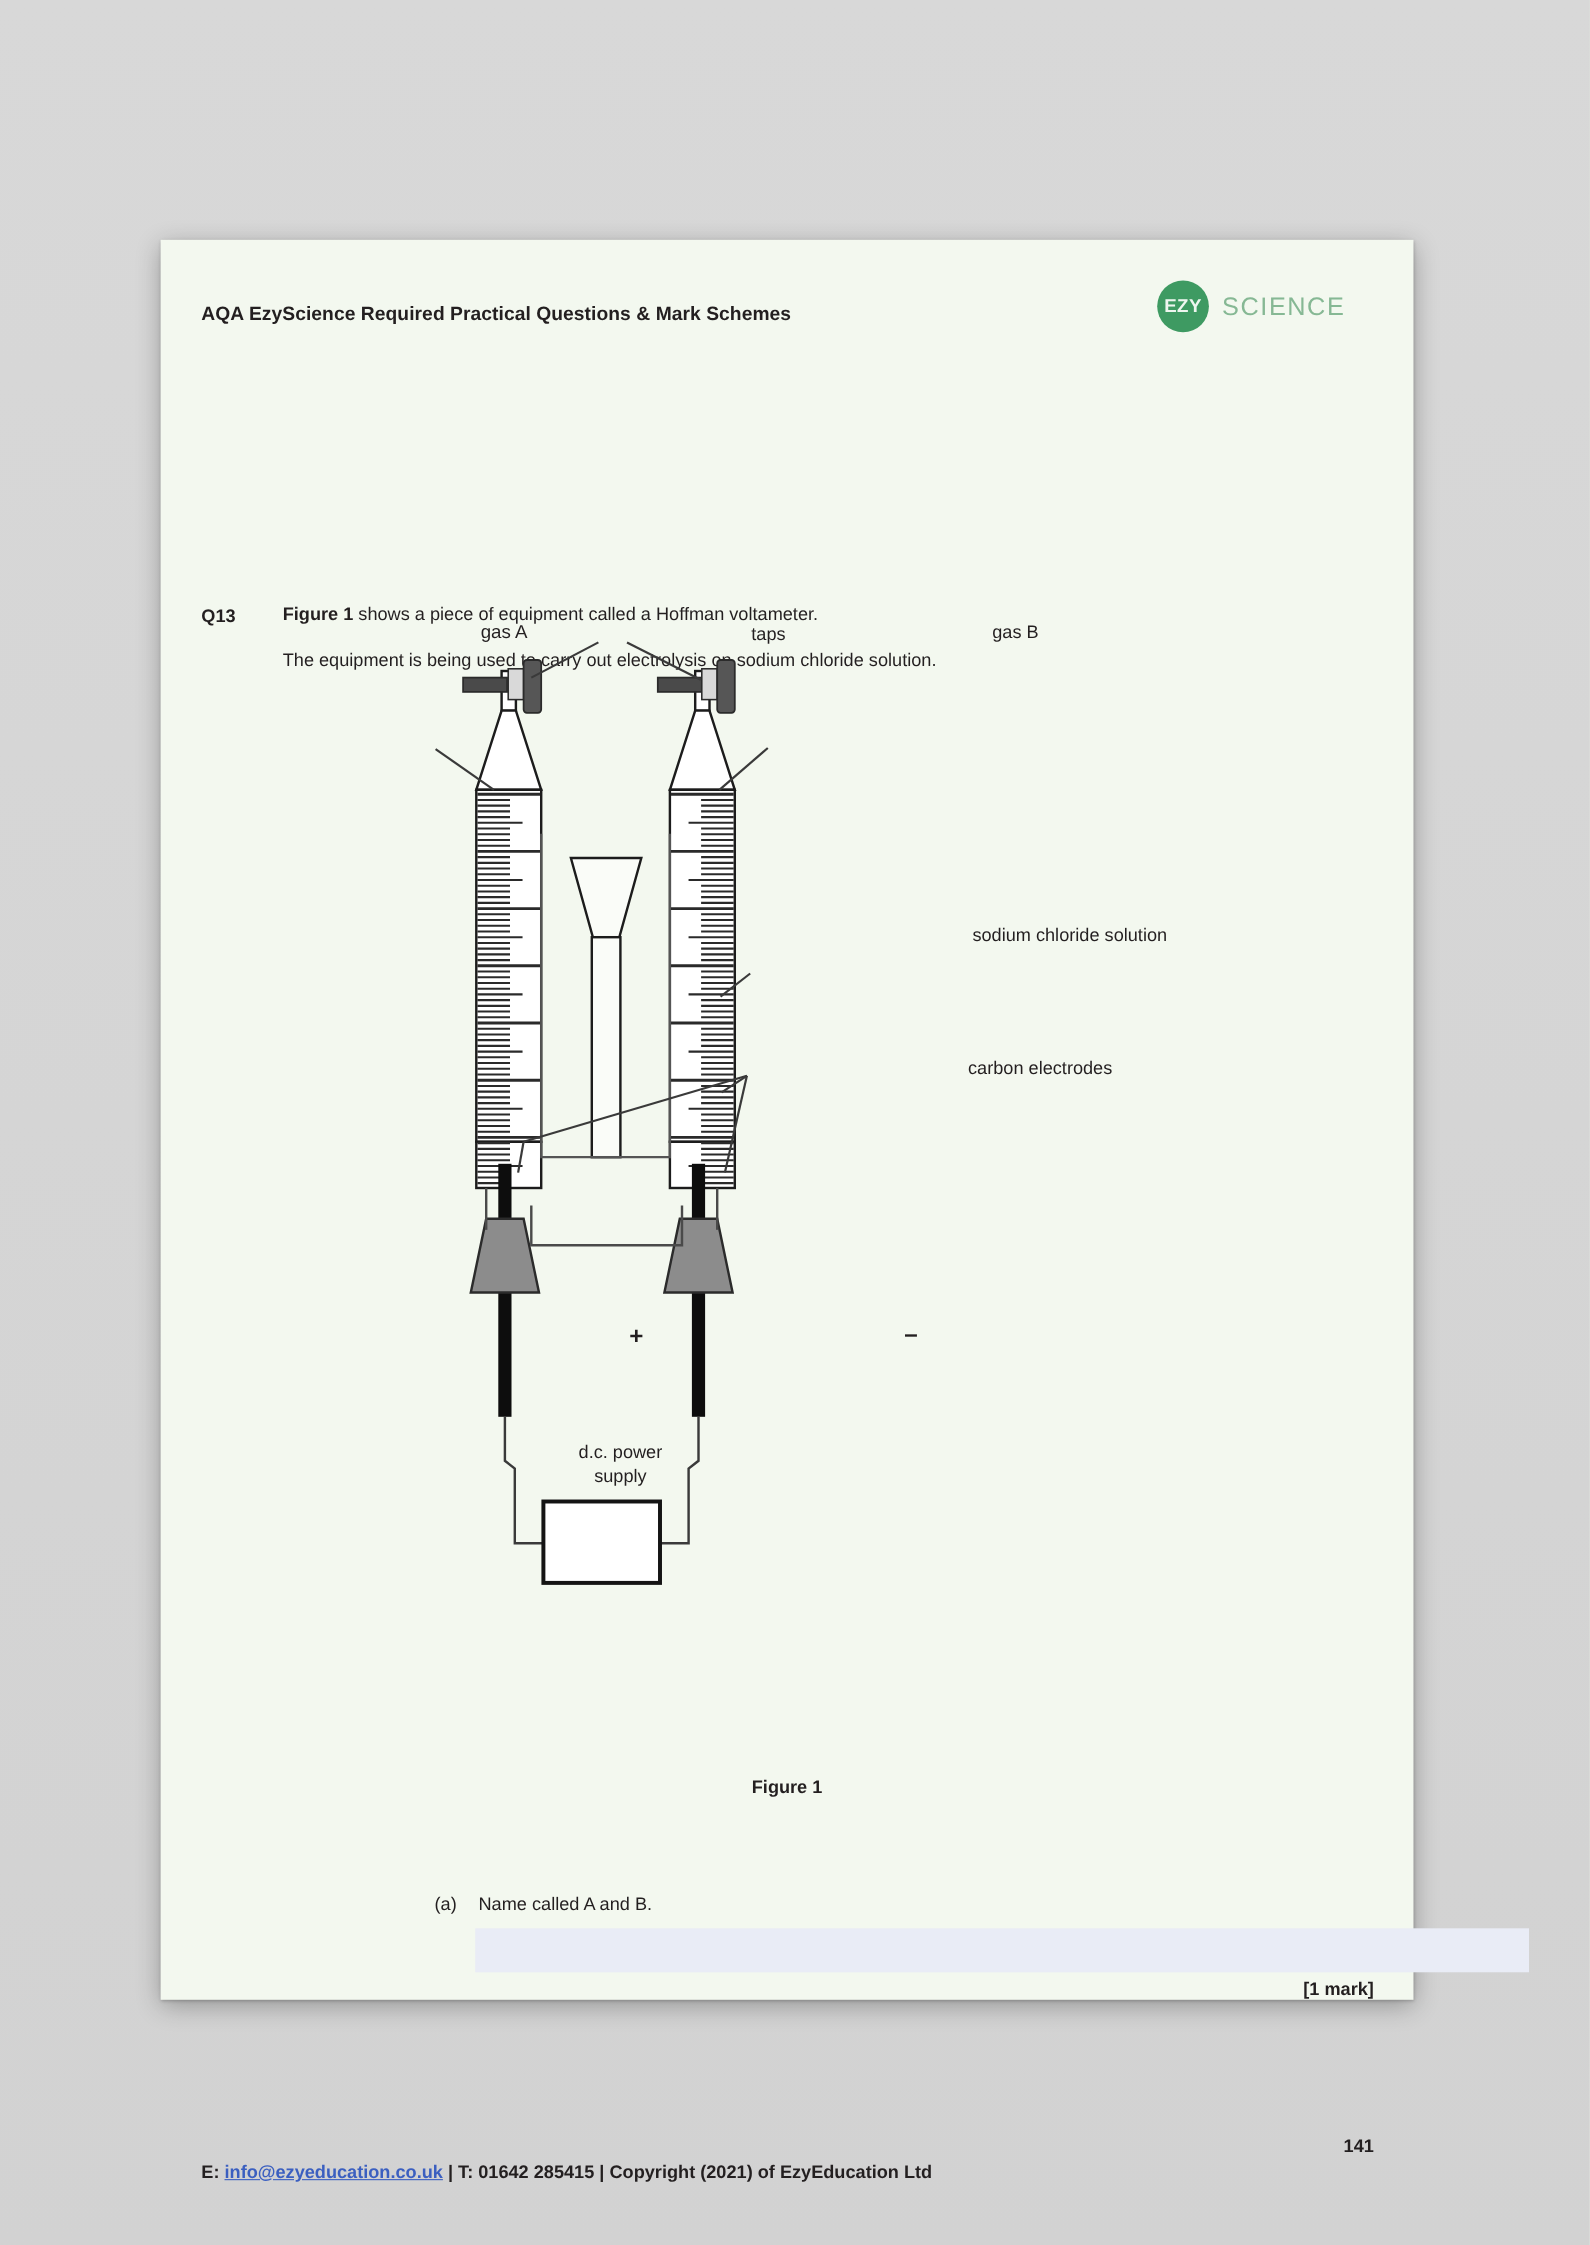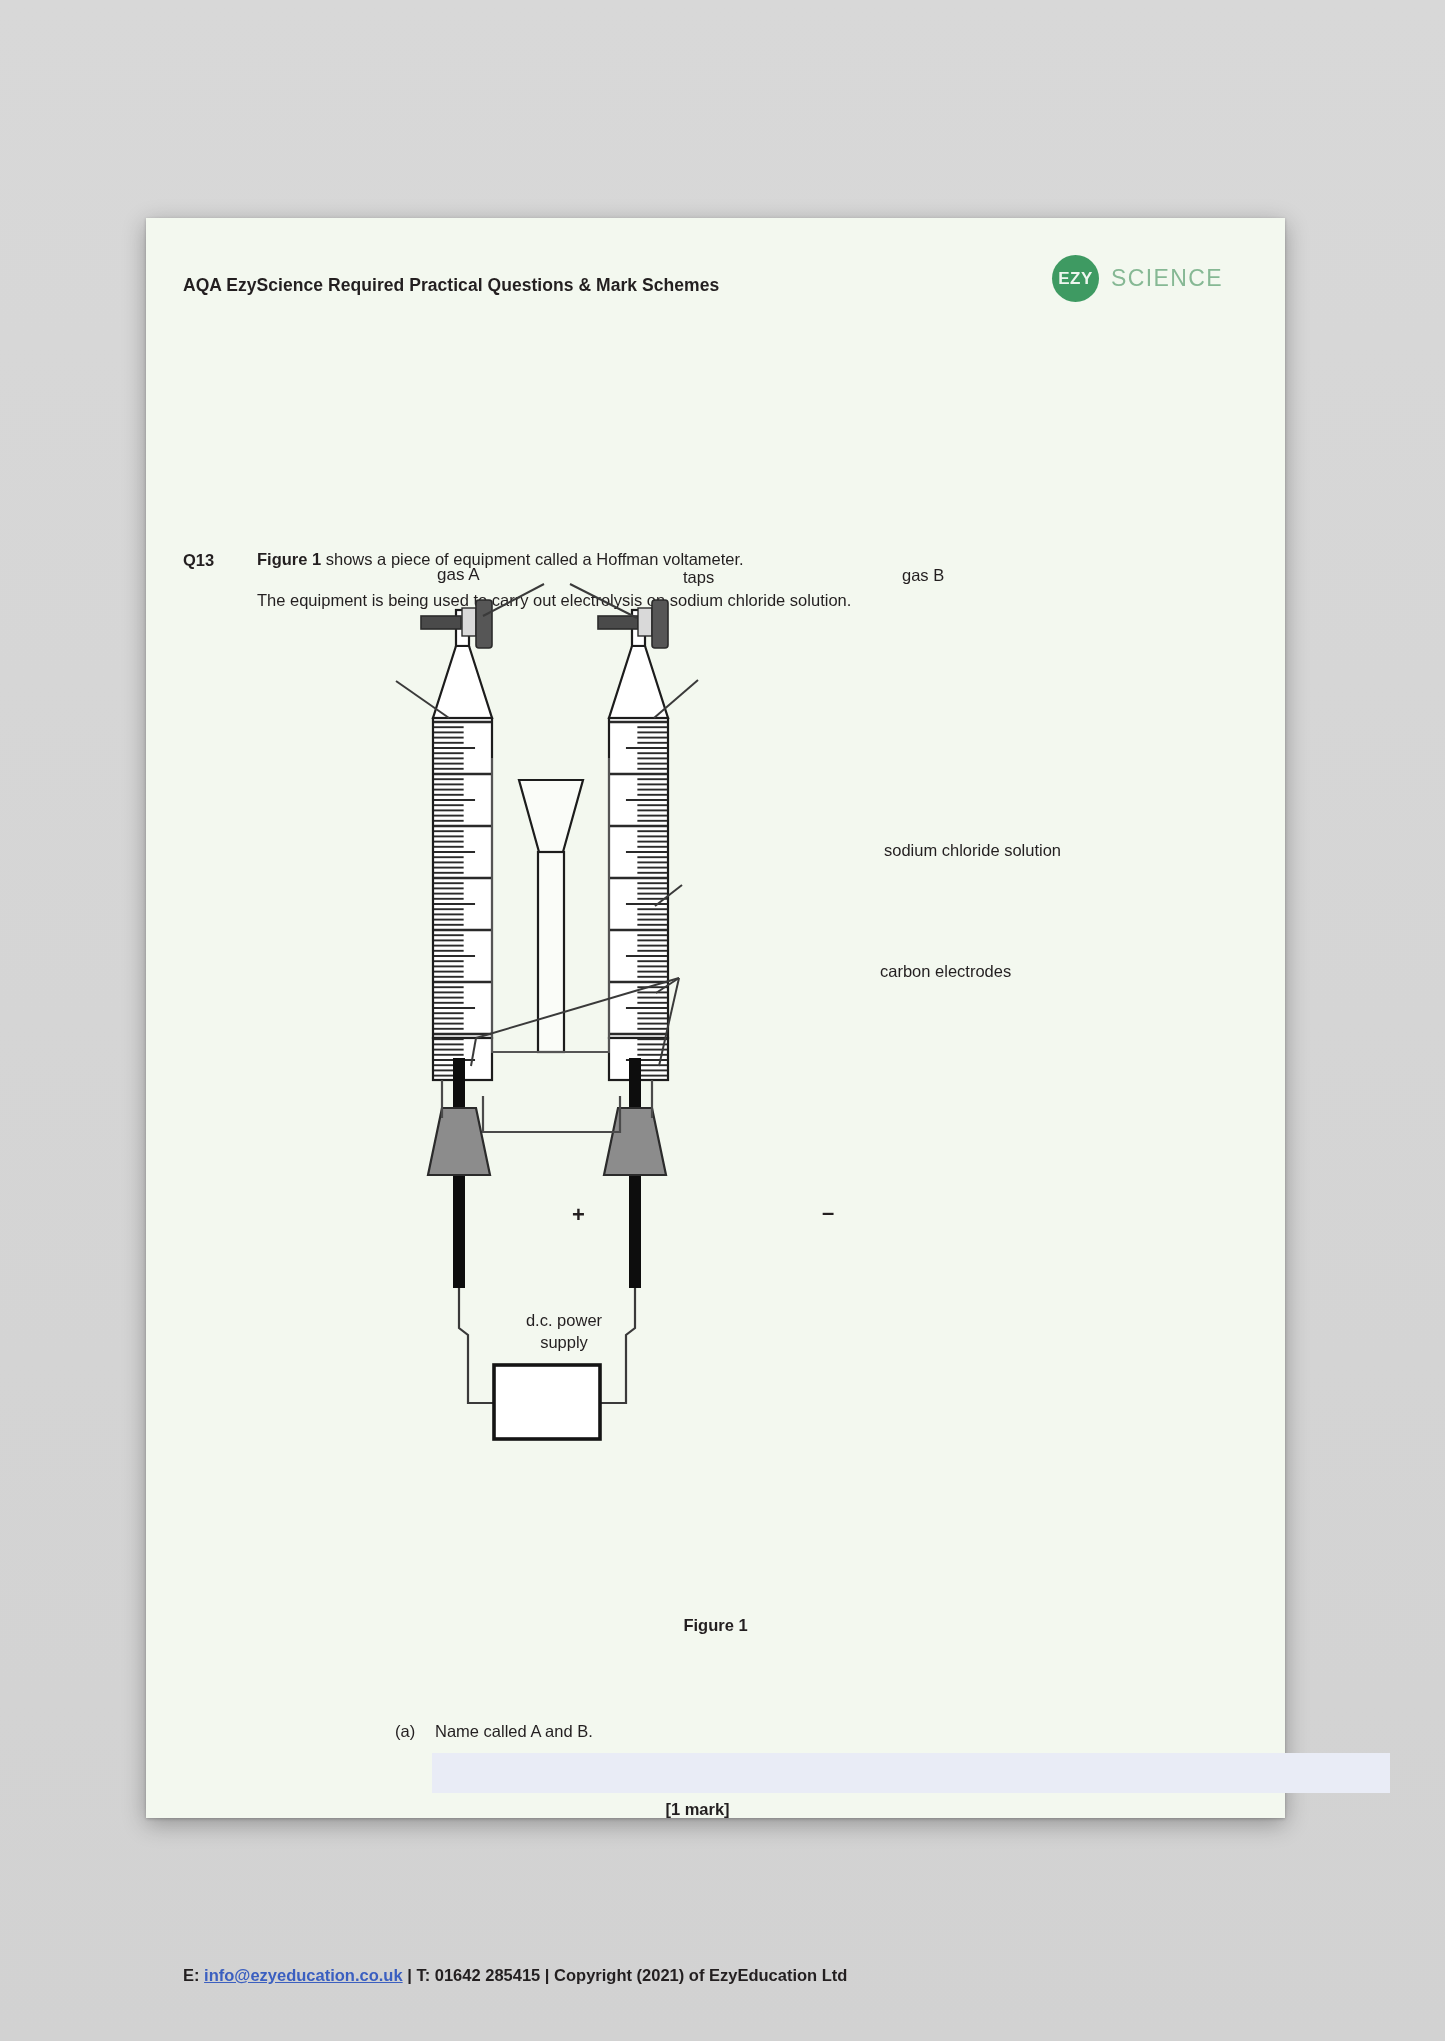--- a/index.html
+++ b/index.html
@@ -213,22 +213,23 @@
     <div class="q-line2">The equipment is being used to carry out electrolysis on sodium chloride solution.</div>
 
     <div class="fig-caption" style="margin-left:0;">Figure 1</div>
 
     <div class="part-a">
       <span class="lbl">(a)</span><span>Name called A and B.</span>
     </div>
 
     <input class="answer-box" type="text" placeholder="" style="">
 
-    <div class="marks" style="margin-left:0;text-align:center;">[1 mark]</div>
-
+    <div class="marks" style="margin-left:0;">[1 mark]</div>
+
+    <div class="page-number" style="margin-left:0;">141</div>
 
     <div class="footer" style="left:37px;">
       <span>E: </span><span class="mail">info@ezyeducation.co.uk</span><span> | T: 01642 285415 | Copyright (2021) of EzyEducation Ltd</span>
     </div>
   </div>
 
   <div class="logo">
     <div class="logo-circle">
       <span>EZY</span>
     </div>

